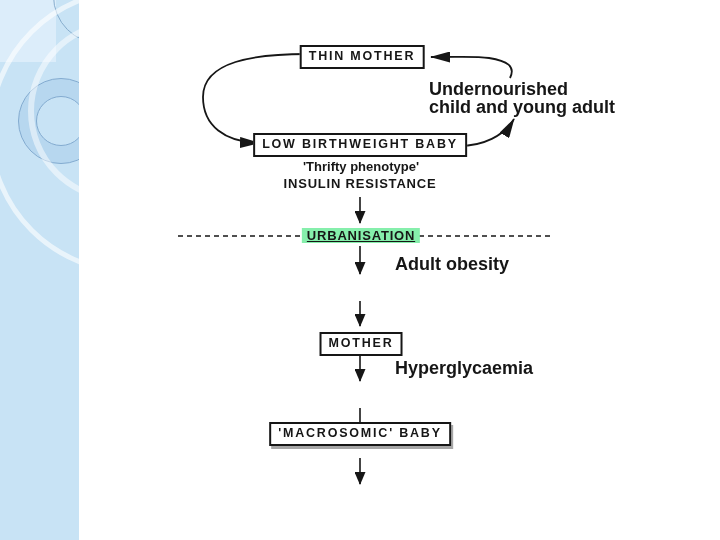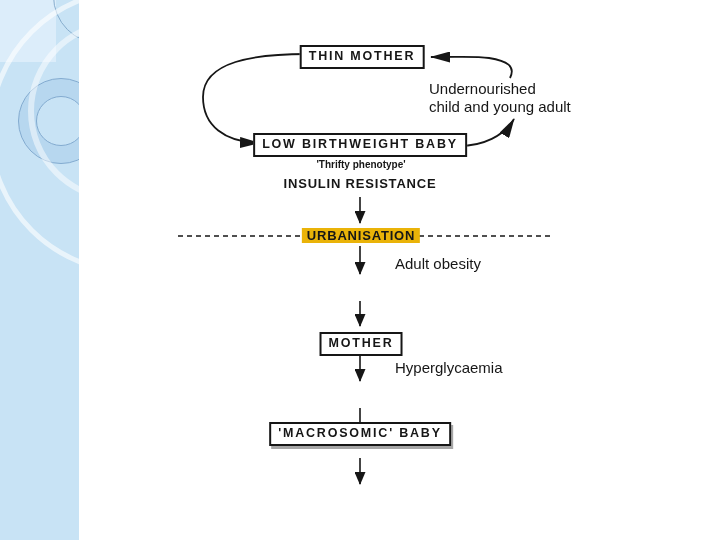--- a/index.html
+++ b/index.html
@@ -34,27 +34,27 @@
     border:2px solid #161616;background:#ffffff;
     padding:2px 7px 3px;white-space:nowrap;
     font-weight:bold;font-size:12.5px;letter-spacing:1.8px;line-height:15px;
   }
   .box.shadowed{box-shadow:2px 3px 0 #a6a6a6;margin-top:38px;}
 
   .caps{
     position:absolute;transform:translateX(-50%);
     font-weight:bold;font-size:13px;letter-spacing:0.8px;white-space:nowrap;line-height:15px;
   }
-  .caps.on-dash{background:#eab308;padding:0 5px;}
+  .caps.on-dash{background:#86efac;padding:0 5px;text-decoration:underline;}
 
   .side-label{
-    position:absolute;font-weight:400;font-size:15px;white-space:nowrap;line-height:18px;
+    position:absolute;font-weight:700;font-size:18px;white-space:nowrap;line-height:18px;
   }
   .side-label span{display:block;}
-  .quoted{position:absolute;transform:translateX(-50%);font-weight:600;font-size:10px;white-space:nowrap;}
+  .quoted{position:absolute;transform:translateX(-50%);font-weight:600;font-size:13px;white-space:nowrap;}
 </style>
 </head>
 <body>
 
 <div class="slide">
 
   <div class="sidebar">
     <div class="sb-square"></div>
     <div class="sb-circle-top"></div>
     <div class="sb-arc-a"></div>

